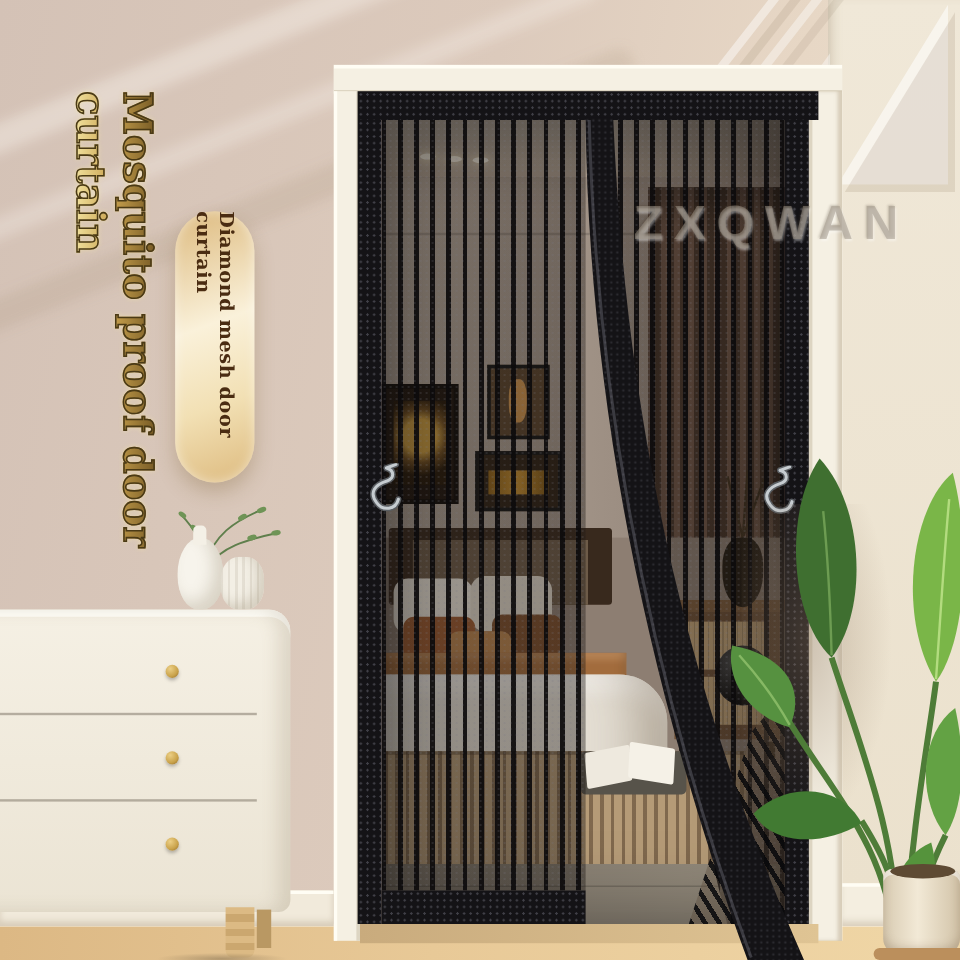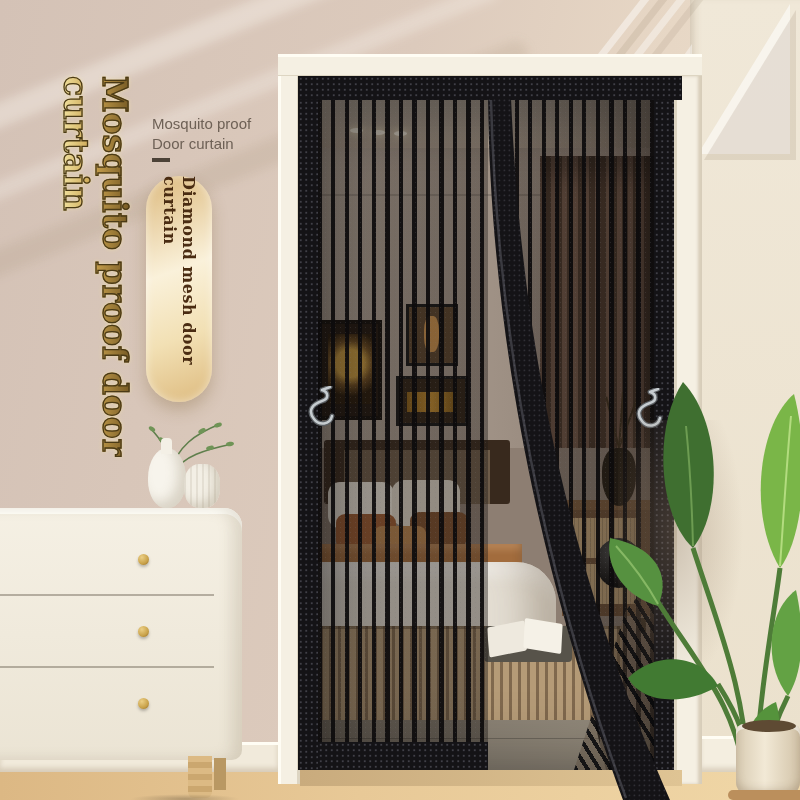--- a/index.html
+++ b/index.html
@@ -199,25 +199,20 @@
     <div class="bar b2"></div>
     <div class="bar b3"></div>
     <div class="bar b4"></div>
     <div class="tri-hi"></div>
     <div class="tri-dk"></div>
     <div class="tri-sm"></div>
   </div>
 
   <div class="abs vtitle">Mosquito proof door curtain</div>
 
-  <div class="abs small-label">
-    <div>Mosquito proof</div>
-    <div>Door curtain</div>
-    <div class="dash"></div>
-  </div>
 
   <div class="abs capsule">
     <div class="capsule-text">Diamond mesh door curtain</div>
   </div>
 
   <div class="abs door">
     <div class="abs frame frame-top"></div>
     <div class="abs frame frame-left"></div>
     <div class="abs frame frame-right"></div>
     <div class="abs threshold"></div>
@@ -343,14 +338,15 @@
     <path d="M60,240 C30,232 6,204 12,172 C56,180 74,208 60,240 Z" fill="#569140"></path>
     <path d="M18,180 C36,200 50,220 60,238" stroke="#86b864" stroke-width="2" fill="none"></path>
     <path d="M120,320 C88,340 44,338 30,312 C58,284 104,288 120,320 Z" fill="#417a32"></path>
     <path d="M190,330 C166,300 168,246 198,224 C208,270 204,308 190,330 Z" fill="#63a244"></path>
     <path d="M150,412 C140,380 150,348 178,336 C188,372 176,402 150,412 Z" fill="#55933c"></path>
   </svg>
   <div class="abs pot"></div>
   <div class="abs soil"></div>
   <div class="abs saucer"></div>
 
+  <div class="abs watermark">ZXQWAN</div>
 
 </div>
 
 </body></html>

